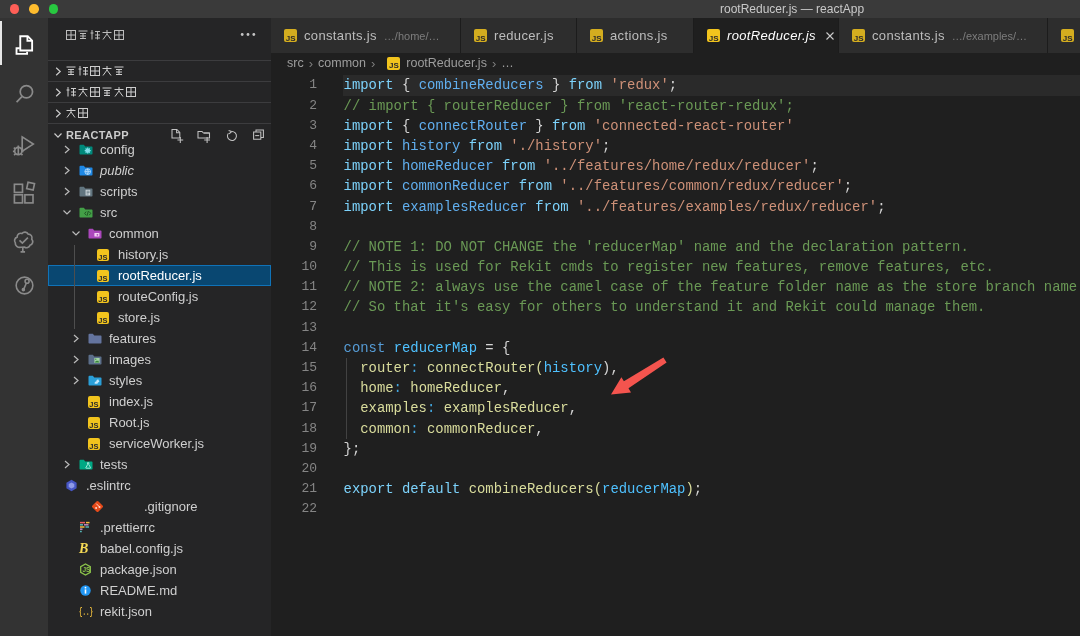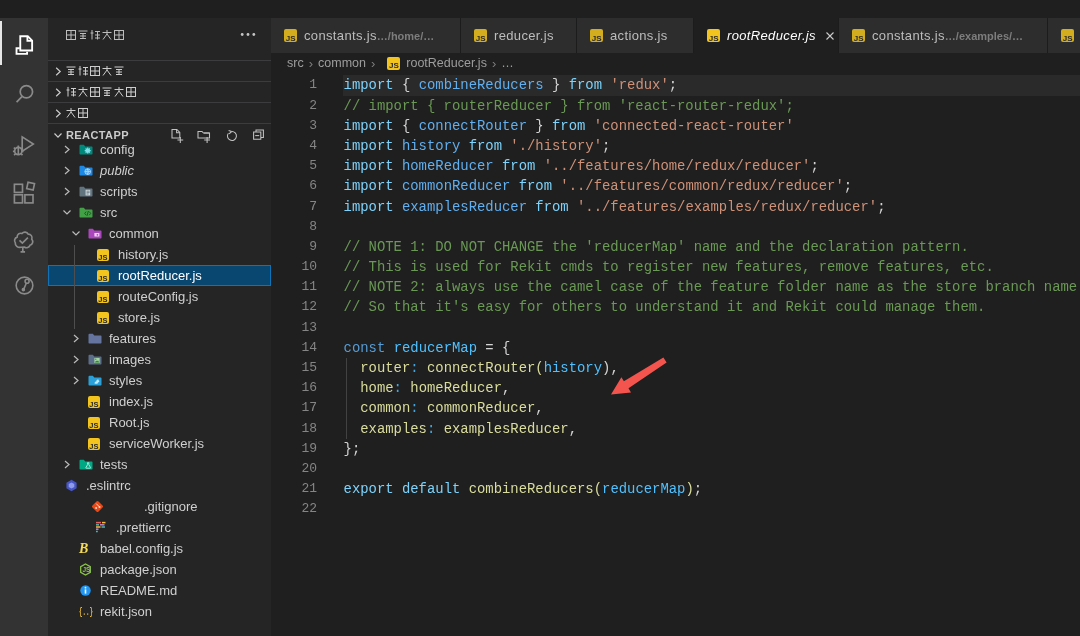--- a/index.html
+++ b/index.html
@@ -26,21 +26,21 @@
 
 .jsic{width:12px;height:12px;background:#f2c41d;border-radius:2px;position:relative;flex:none;}
 .jsic span{position:absolute;right:1.5px;bottom:-1px;font-size:7.5px;font-weight:bold;color:#2a2a2a;font-family:"Liberation Sans",sans-serif;}
 
 #editor{position:absolute;left:271px;top:18px;width:809px;height:618px;background:#1f1f1f;}
 #tabstrip{position:absolute;left:0;top:0;width:809px;height:35px;background:#1c1c1c;}
 .tab{position:absolute;top:0;height:35px;background:#2d2d2d;display:flex;align-items:center;box-sizing:border-box;}
 .tab .ticon{width:13px;height:13px;border-radius:2px;background:#f2c41d;position:relative;flex:none;margin-left:13px;opacity:0.85;}
 .tab .ticon span{position:absolute;right:1.5px;bottom:-1px;font-size:8px;font-weight:bold;color:#2a2a2a;}
 .tab .tname{font-size:13px;letter-spacing:0.35px;color:#bdbdbd;margin-left:7px;white-space:nowrap;}
-.tab .tdesc{font-size:11px;color:#7d7d7d;white-space:nowrap;font-weight:bold;}
+.tab .tdesc{font-size:11px;color:#7d7d7d;margin-left:7px;white-space:nowrap;}
 .tab.active{background:#1f1f1f;}
 .tab.active .tname{color:#ffffff;font-style:italic;}
 .tab.active .ticon{opacity:1;}
 #breadcrumb{position:absolute;left:0;top:35px;width:809px;height:20px;display:flex;align-items:center;font-size:12.5px;color:#9d9d9d;}
 #breadcrumb .sep{color:#7e7e7e;font-size:13px;margin:0 5px;}
 
 #linenums{position:absolute;left:9px;top:57.4px;width:37px;text-align:right;font-family:"Liberation Mono",monospace;font-size:13px;color:#858585;}
 #linenums div{height:20.2px;line-height:20.2px;}
 #codelines{position:absolute;left:72.6px;top:57.4px;font-family:"Liberation Mono",monospace;font-size:13.9px;color:#d4d4d4;}
 #codelines div{height:20.2px;line-height:20.2px;white-space:pre;}
@@ -51,20 +51,26 @@
 .str{color:#ce9178;}
 .com{color:#6a9955;}
 .cst{color:#569cd6;}
 .vr{color:#4fc1ff;}
 .fn{color:#d9dc9c;}
 .cl{color:#42a7e0;}
 </style>
 </head>
 <body>
 <div id="app">
+  <div id="titlebar">
+    <span class="tl" style="left:9.7px;background:#ff5f57;"></span>
+    <span class="tl" style="left:29.2px;background:#febc2e;"></span>
+    <span class="tl" style="left:48.7px;background:#28c840;"></span>
+    <div id="title-text">rootReducer.js — reactApp</div>
+  </div>
 
   <div id="activitybar">
     <div id="act-ind"></div>
     <div class="aicon" style="top:12.5px;">
       <svg width="26" height="26" viewBox="0 0 16 16" fill="none" stroke="#ffffff" stroke-width="1.15">
         <path d="M5.4 10.6 H3.4 V14.1 H9.9 V12.8"></path>
         <path d="M5.7 12 V3.2 H10.3 L13 5.9 V12 Z"></path>
         <path d="M10.1 3.4 V6.1 H12.8"></path>
       </svg>
     </div>
@@ -377,21 +383,21 @@
         <div class="icobox noch">
             <svg width="13" height="13" viewBox="0 0 13 13">
               <rect x="2.2" y="2.2" width="8.6" height="8.6" rx="1.5" transform="rotate(45 6.5 6.5)" fill="#e64a19"></rect>
               <path d="M5.2 3.6 L8.4 6.8" stroke="#ffd6cc" stroke-width="1"></path>
               <circle cx="5.1" cy="8" r="1" fill="#ffd6cc"></circle>
               <circle cx="8.5" cy="6.9" r="1" fill="#ffd6cc"></circle>
             </svg>
           </div>
         <span class="lbl">.gitignore</span>
       </div>
-      <div class="trow" style="top:378px;padding-left:14px;margin-left:16px;">
+      <div class="trow" style="top:378px;padding-left:14px;">
         <div class="icobox noch">
             <svg width="12" height="13" viewBox="0 0 12 13">
               <path d="M1 1.6 H6" stroke="#ea5e5e" stroke-width="1.5"></path>
               <path d="M7 1.6 H10.5" stroke="#f7ba3e" stroke-width="1.5"></path>
               <path d="M1 3.8 H4" stroke="#56b3b4" stroke-width="1.5"></path>
               <path d="M5 3.8 H9.5" stroke="#bf85bf" stroke-width="1.5"></path>
               <path d="M1 6 H5.5" stroke="#f7ba3e" stroke-width="1.5"></path>
               <path d="M6.5 6 H10" stroke="#56b3b4" stroke-width="1.5"></path>
               <path d="M1 8.2 H3.5" stroke="#bf85bf" stroke-width="1.5"></path>
               <path d="M1 10.4 H2.8" stroke="#56b3b4" stroke-width="1.5"></path>
@@ -543,22 +549,22 @@
       <div><span class="kw">import</span> <span class="imp">examplesReducer</span> <span class="kw">from</span> <span class="str">'../features/examples/redux/reducer'</span>;</div>
       <div> </div>
       <div><span class="com">// NOTE 1: DO NOT CHANGE the 'reducerMap' name and the declaration pattern.</span></div>
       <div><span class="com">// This is used for Rekit cmds to register new features, remove features, etc.</span></div>
       <div><span class="com">// NOTE 2: always use the camel case of the feature folder name as the store branch name</span></div>
       <div><span class="com">// So that it's easy for others to understand it and Rekit could manage them.</span></div>
       <div> </div>
       <div><span class="cst">const</span> <span class="vr">reducerMap</span> = {</div>
       <div>  <span class="fn">router</span><span class="cl">:</span> <span class="fn">connectRouter</span><span class="fn">(</span><span class="vr">history</span>),</div>
       <div>  <span class="fn">home</span><span class="cl">:</span> <span class="fn">homeReducer</span>,</div>
+      <div>  <span class="fn">examples</span><span class="cl">:</span> <span class="fn">examplesReducer</span>,</div>
       <div>  <span class="fn">common</span><span class="cl">:</span> <span class="fn">commonReducer</span>,</div>
-      <div>  <span class="fn">examples</span><span class="cl">:</span> <span class="fn">examplesReducer</span>,</div>
       <div>};</div>
       <div> </div>
       <div><span class="kw">export</span> <span class="kw">default</span> <span class="fn">combineReducers</span><span class="fn">(</span><span class="vr">reducerMap</span><span class="fn">)</span>;</div>
       <div> </div>
     </div>
     <div id="indent-guide"></div>
     <svg id="arrow" style="position:absolute;left:320px;top:330px;" width="100" height="70" viewBox="0 0 100 70">
       <polygon points="20,46.5 30.4,29.2 32.9,33.3 72.4,9.5 75.6,14.5 37.5,40.3 40.0,44.4" fill="#f4544e"></polygon>
     </svg>
   </div>

